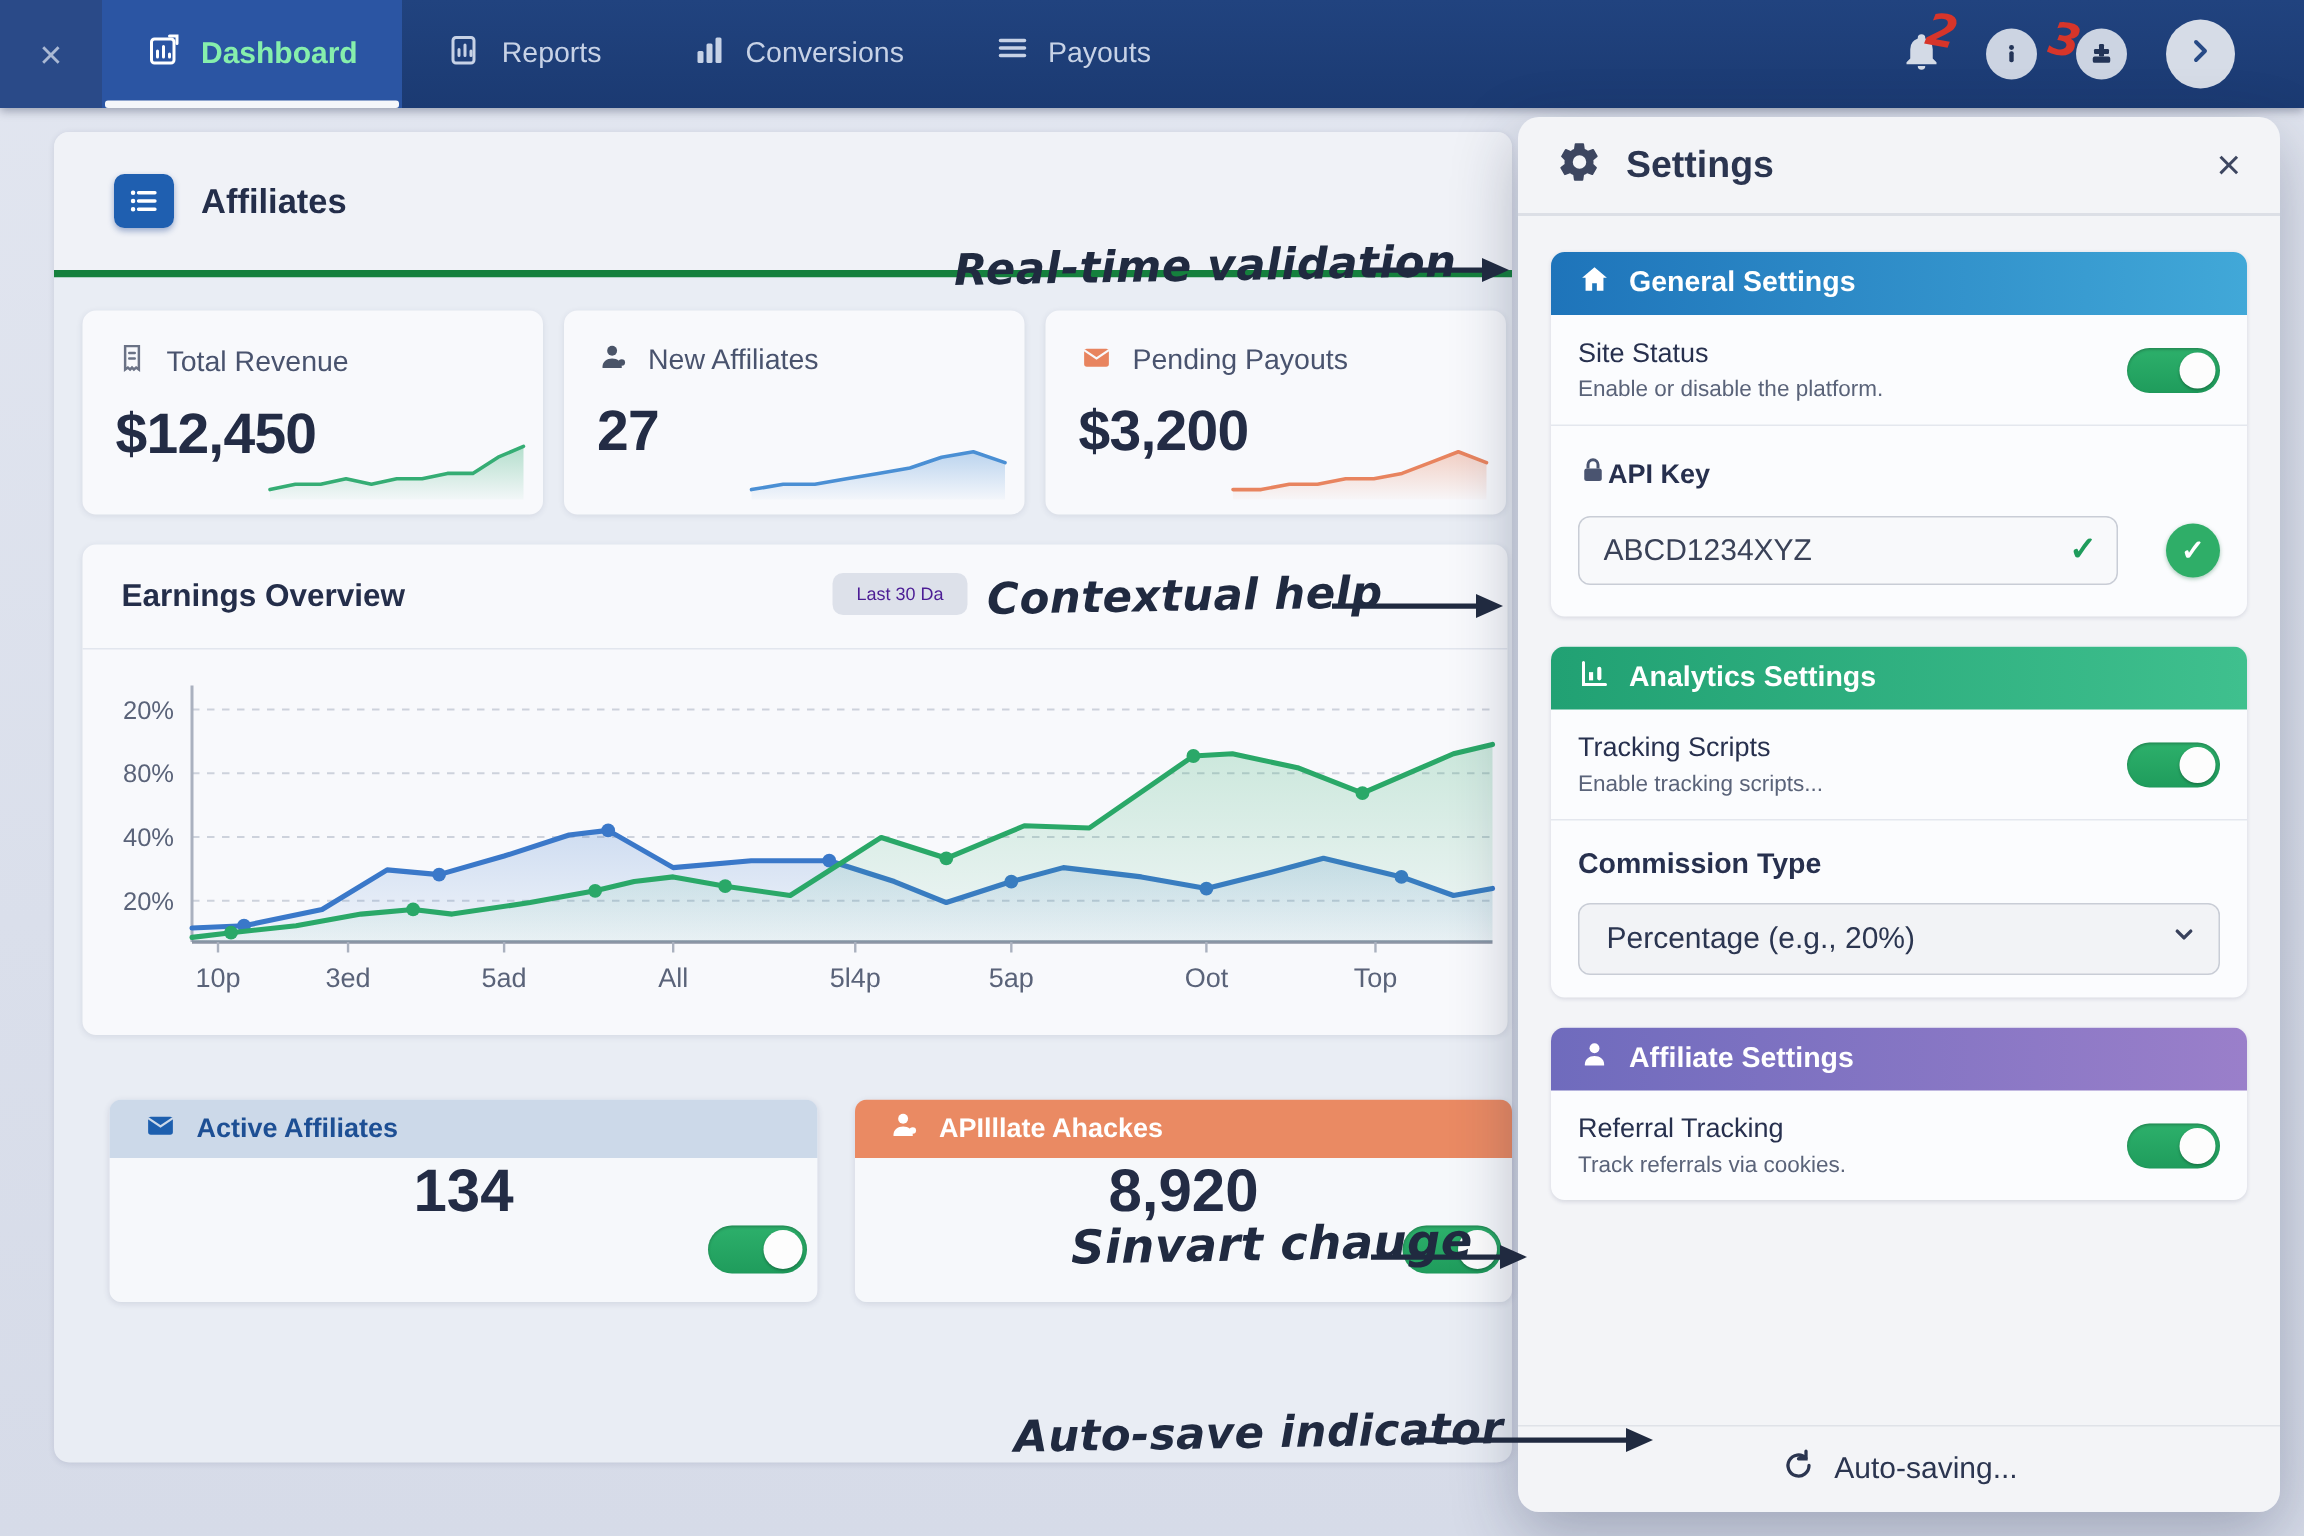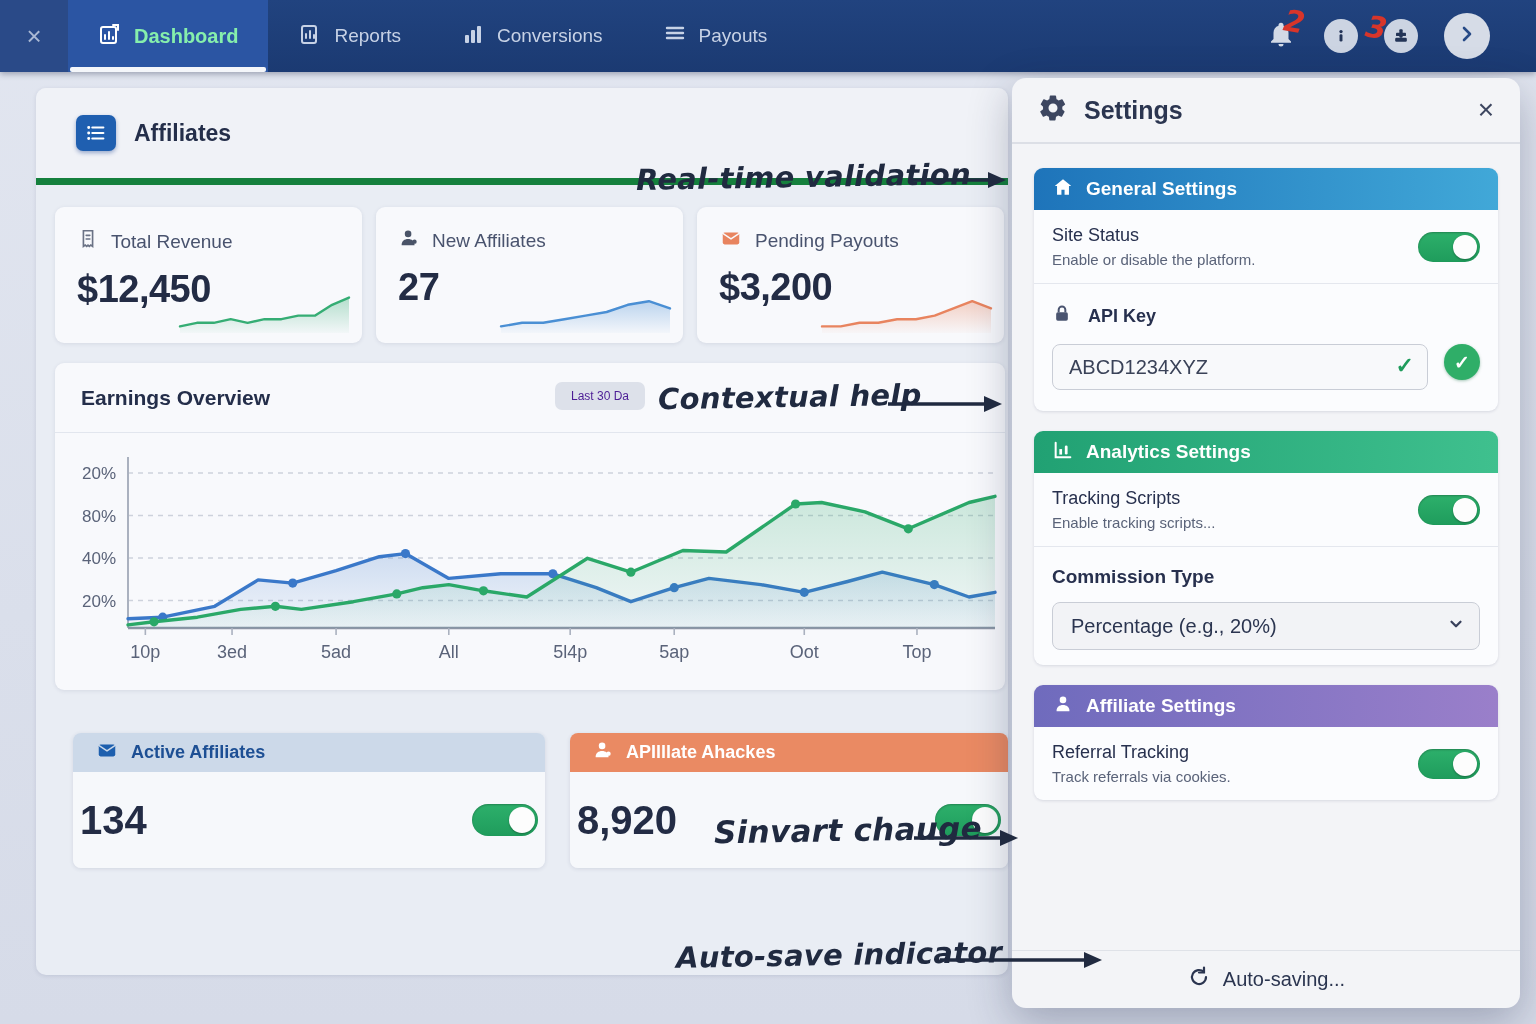--- a/index.html
+++ b/index.html
@@ -23,21 +23,21 @@
   .tab.active::after { content:""; position:absolute; left:2px; right:2px; bottom:0; height:5px; background:#f4f6fa; border-radius:2px; }
   .nav-right { margin-left:auto; display:flex; align-items:center; gap:26px; padding-right:46px; }
   .nav-icon { width:34px; height:34px; display:flex; align-items:center; justify-content:center; cursor:pointer; position:relative; }
   .nav-icon .circ { width:34px; height:34px; border-radius:50%; background:#ccd4e2; display:flex; align-items:center; justify-content:center; }
   .nav-arrow { width:46px; height:46px; border-radius:50%; background:#d6dce7; display:flex; align-items:center; justify-content:center; cursor:pointer; }
   .badge-hand { position:absolute; z-index:45; font:italic 800 30px "DejaVu Sans",sans-serif; color:#d7352a; transform:rotate(10deg); }
 
   
   .main { position:absolute; left:36px; top:88px; width:972px; height:887px;
     background:#e9edf4; border-radius:10px; z-index:1; box-shadow:0 1px 4px rgba(40,50,90,.12); }
-  .page-head { height:97px; background:#f0f2f7; border-bottom:7px solid #15803d;
+  .page-head { height:97px; background:#f0f2f7; border-bottom:5px solid #15803d;
     border-radius:10px 10px 0 0; display:flex; align-items:center; padding-left:40px; gap:18px; }
   .page-head .list-ic { width:40px; height:36px; border-radius:7px; background:#1f5fb0; display:flex; align-items:center; justify-content:center; box-shadow:0 2px 4px rgba(20,60,140,.4); }
   .page-title { font-size:23px; font-weight:700; color:#242e4a; }
 
   .stats-row { position:absolute; left:19px; top:119px; width:950px; display:flex; gap:14px; }
   .stat-card { width:307px; height:136px; background:#f8f9fc; border-radius:9px; box-shadow:0 1px 4px rgba(40,50,90,.10);
     padding:20px 22px; position:relative; overflow:hidden; }
   .stat-label-row { display:flex; align-items:center; gap:12px; color:#49536e; font-size:19px; }
   .stat-value { font-size:38px; font-weight:700; color:#232c45; margin-top:12px; letter-spacing:-.5px; }
   .stat-spark { position:absolute; right:10px; bottom:8px; }
@@ -49,21 +49,21 @@
   .range-chip { position:absolute; left:500px; top:19px; background:#dde1ea; color:#4c1d95;
     font-size:12px; padding:7px 16px; border-radius:7px; cursor:pointer; }
   .chart-wrap { position:absolute; left:10px; top:72px; }
 
   .bottom-card { position:absolute; border-radius:8px; overflow:hidden; box-shadow:0 1px 4px rgba(40,50,90,.12); }
   .bc-a { left:37px; top:645px; width:472px; height:135px; }
   .bc-b { left:534px; top:645px; width:438px; height:135px; }
   .bc-head { height:39px; display:flex; align-items:center; gap:12px; padding-left:22px; font-size:18px; font-weight:700; }
   .bc-a .bc-head { background:#ccd9e9; color:#1d4f94; }
   .bc-b .bc-head { background:#ea8a63; color:#ffffff; }
-  .bc-body { height:96px; background:#f6f8fb; display:flex; align-items:center; padding:0 7px; }
+  .bc-body { height:96px; background:#f6f8fb; display:flex; align-items:center; padding:0 7px;flex-direction:column; }
   .bc-value { font-size:40px; font-weight:700; color:#232c45; }
   .bc-body .toggle { margin-left:auto; }
 
   
   .toggle { width:66px; height:32px; border-radius:16px; position:relative; cursor:pointer;
     background:linear-gradient(180deg,#2db06b,#1f9c5c); box-shadow:inset 0 1px 2px rgba(0,0,0,.25); }
   .toggle .knob { position:absolute; right:3px; top:3px; width:26px; height:26px; border-radius:50%;
     background:#fdfdfd; box-shadow:0 1px 2px rgba(0,0,0,.3); }
 
   
@@ -78,22 +78,22 @@
   .sec-head.blue   { background:linear-gradient(90deg,#1e74ba,#41a8d8); }
   .sec-head.green  { background:linear-gradient(90deg,#21a173,#3fc08e); }
   .sec-head.purple { background:linear-gradient(90deg,#6f6bbd,#9a7fca); }
   .row { padding:15px 18px; border-bottom:1px solid #e4e7ee; display:flex; align-items:center; }
   .row:last-child { border-bottom:none; }
   .row-text .r-label { font-size:18px; font-weight:400; color:#27304e; }
   .row-text .r-sub { font-size:15px; color:#5a6379; margin-top:5px; }
   .row .toggle { margin-left:auto; width:62px; height:30px; }
   .row .toggle .knob { width:24px; height:24px; }
   .api-block { display:block; }
-  .api-label-row { display:flex; align-items:center; gap:16px; font-size:18px; font-weight:700; color:#27304e; margin:4px 0 14px 0; }
-  .api-input-row { display:flex; gap:16px; padding-bottom:6px; }
+  .api-label-row { display:flex; align-items:center; gap:0; font-size:18px; font-weight:700; color:#27304e; margin:4px 0 14px 0; }
+  .api-input-row { display:flex; align-items:center; gap:32px; padding-bottom:6px; }
   .api-input-wrap { position:relative; flex:1; }
   .api-input { width:100%; height:46px; border:1.5px solid #c9cdd6; border-radius:8px; background:#f8f9fb;
     font-family:"Liberation Sans",sans-serif; font-size:20px; color:#3a4258; padding:0 44px 0 16px; }
   .api-check-inline { position:absolute; right:14px; top:9px; color:#1f9c5c; font-size:22px; font-weight:700; }
   .api-check-circle { width:36px; height:36px; border-radius:50%; background:#2fae68; color:#fff; display:flex;
     align-items:center; justify-content:center; font-size:19px; font-weight:700; box-shadow:0 1px 3px rgba(0,100,50,.35); }
   .select { margin-left:auto; height:42px; background:#f2f3f6; border:1.5px solid #c9cdd6; border-radius:8px;
     display:flex; align-items:center; gap:14px; padding:0 14px 0 18px; font-size:19px; color:#2b3550; cursor:pointer; }
   .select.full { margin:0; width:100%; height:48px; font-size:20px; }
   .select .chev { margin-left:auto; }

